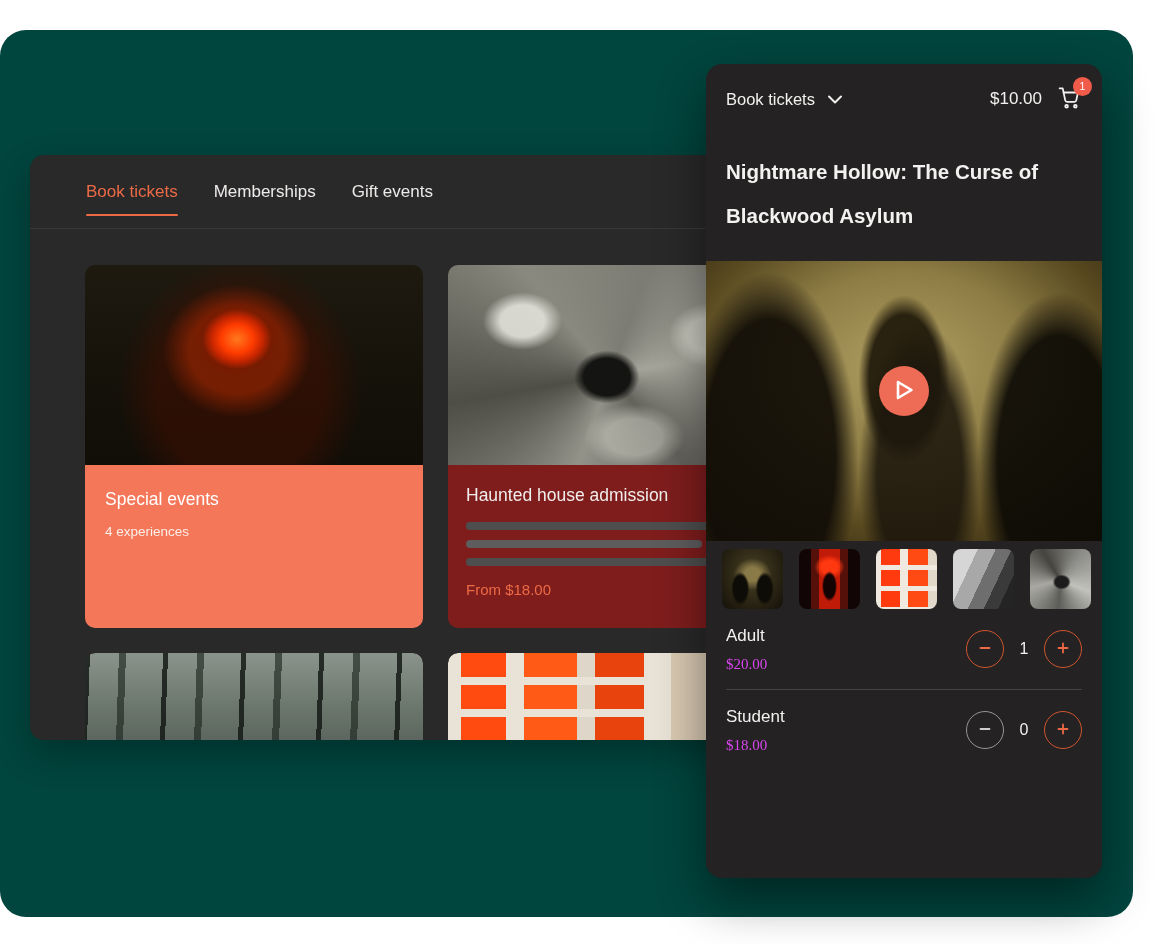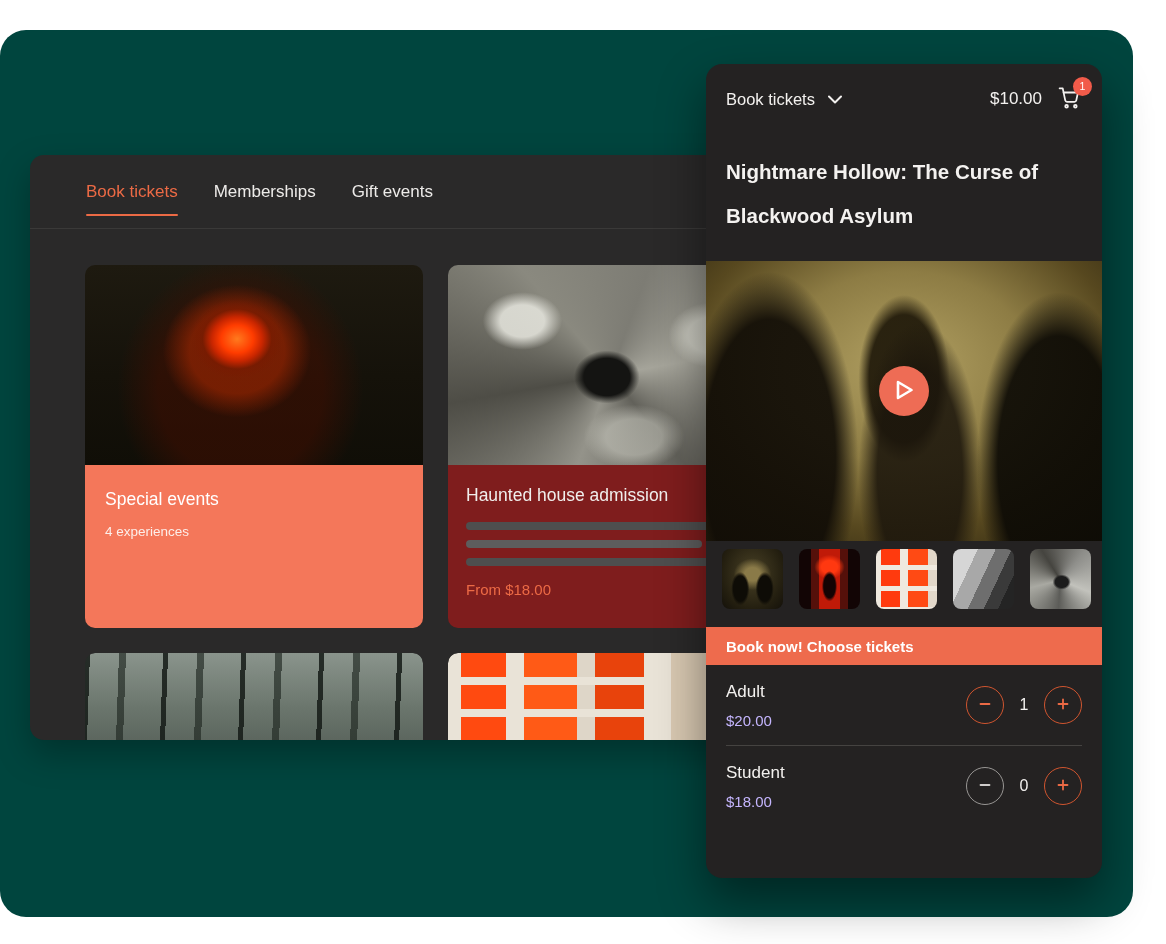--- a/index.html
+++ b/index.html
@@ -116,21 +116,21 @@
   .th-bwstairs {
     background:
       radial-gradient(12px 10px at 52% 55%, #1c1c1c 0 55%, rgba(28,28,28,0) 76%),
       conic-gradient(from 40deg at 50% 52%, #8e8e8a, #c2c2bc, #5c5c58, #a9a9a2, #45443f, #8e8e8a);
   }
   .m-banner { height:38px; margin-top:18px; background:#ee6b4d; display:flex; align-items:center;
     padding:0 20px; font-size:15px; font-weight:bold; color:#ffffff; }
   .t-row { height:80px; display:flex; align-items:center; padding:0 20px; }
   .t-info { flex:1; }
   .t-name { font-size:17px; font-weight:500; color:#f3f1ef; }
-  .t-price { margin-top:10px; font-size:15px; color:#c4b5fd; }
+  .t-price { margin-top:10px; font-size:15px; color:#d946ef;font-family:Liberation Serif, serif; }
   .stepper { display:flex; align-items:center; gap:13px; }
   .step-btn { width:38px; height:38px; border-radius:50%; background:transparent;
     border:1.6px solid #d0552f; display:flex; align-items:center; justify-content:center; cursor:pointer; }
   .step-btn.disabled { border-color:#989694; }
   .qty { min-width:14px; text-align:center; font-size:16px; color:#f3f1ef; }
   .t-divider { height:1px; background:#454341; margin:0 20px; }
 </style>
 </head>
 <body>
 
@@ -220,21 +220,20 @@
     </div>
 
     <div class="m-thumbs">
       <div class="thumb th-zombies"></div>
       <div class="thumb th-reddoor"></div>
       <div class="thumb th-redwindow"></div>
       <div class="thumb th-bwroom"></div>
       <div class="thumb th-bwstairs"></div>
     </div>
 
-    <div class="m-banner">Book now! Choose tickets</div>
 
     <div class="t-row">
       <div class="t-info">
         <div class="t-name">Adult</div>
         <div class="t-price">$20.00</div>
       </div>
       <div class="stepper">
         <button class="step-btn">
           <span>
             <svg width="16" height="16" viewBox="0 0 16 16">

